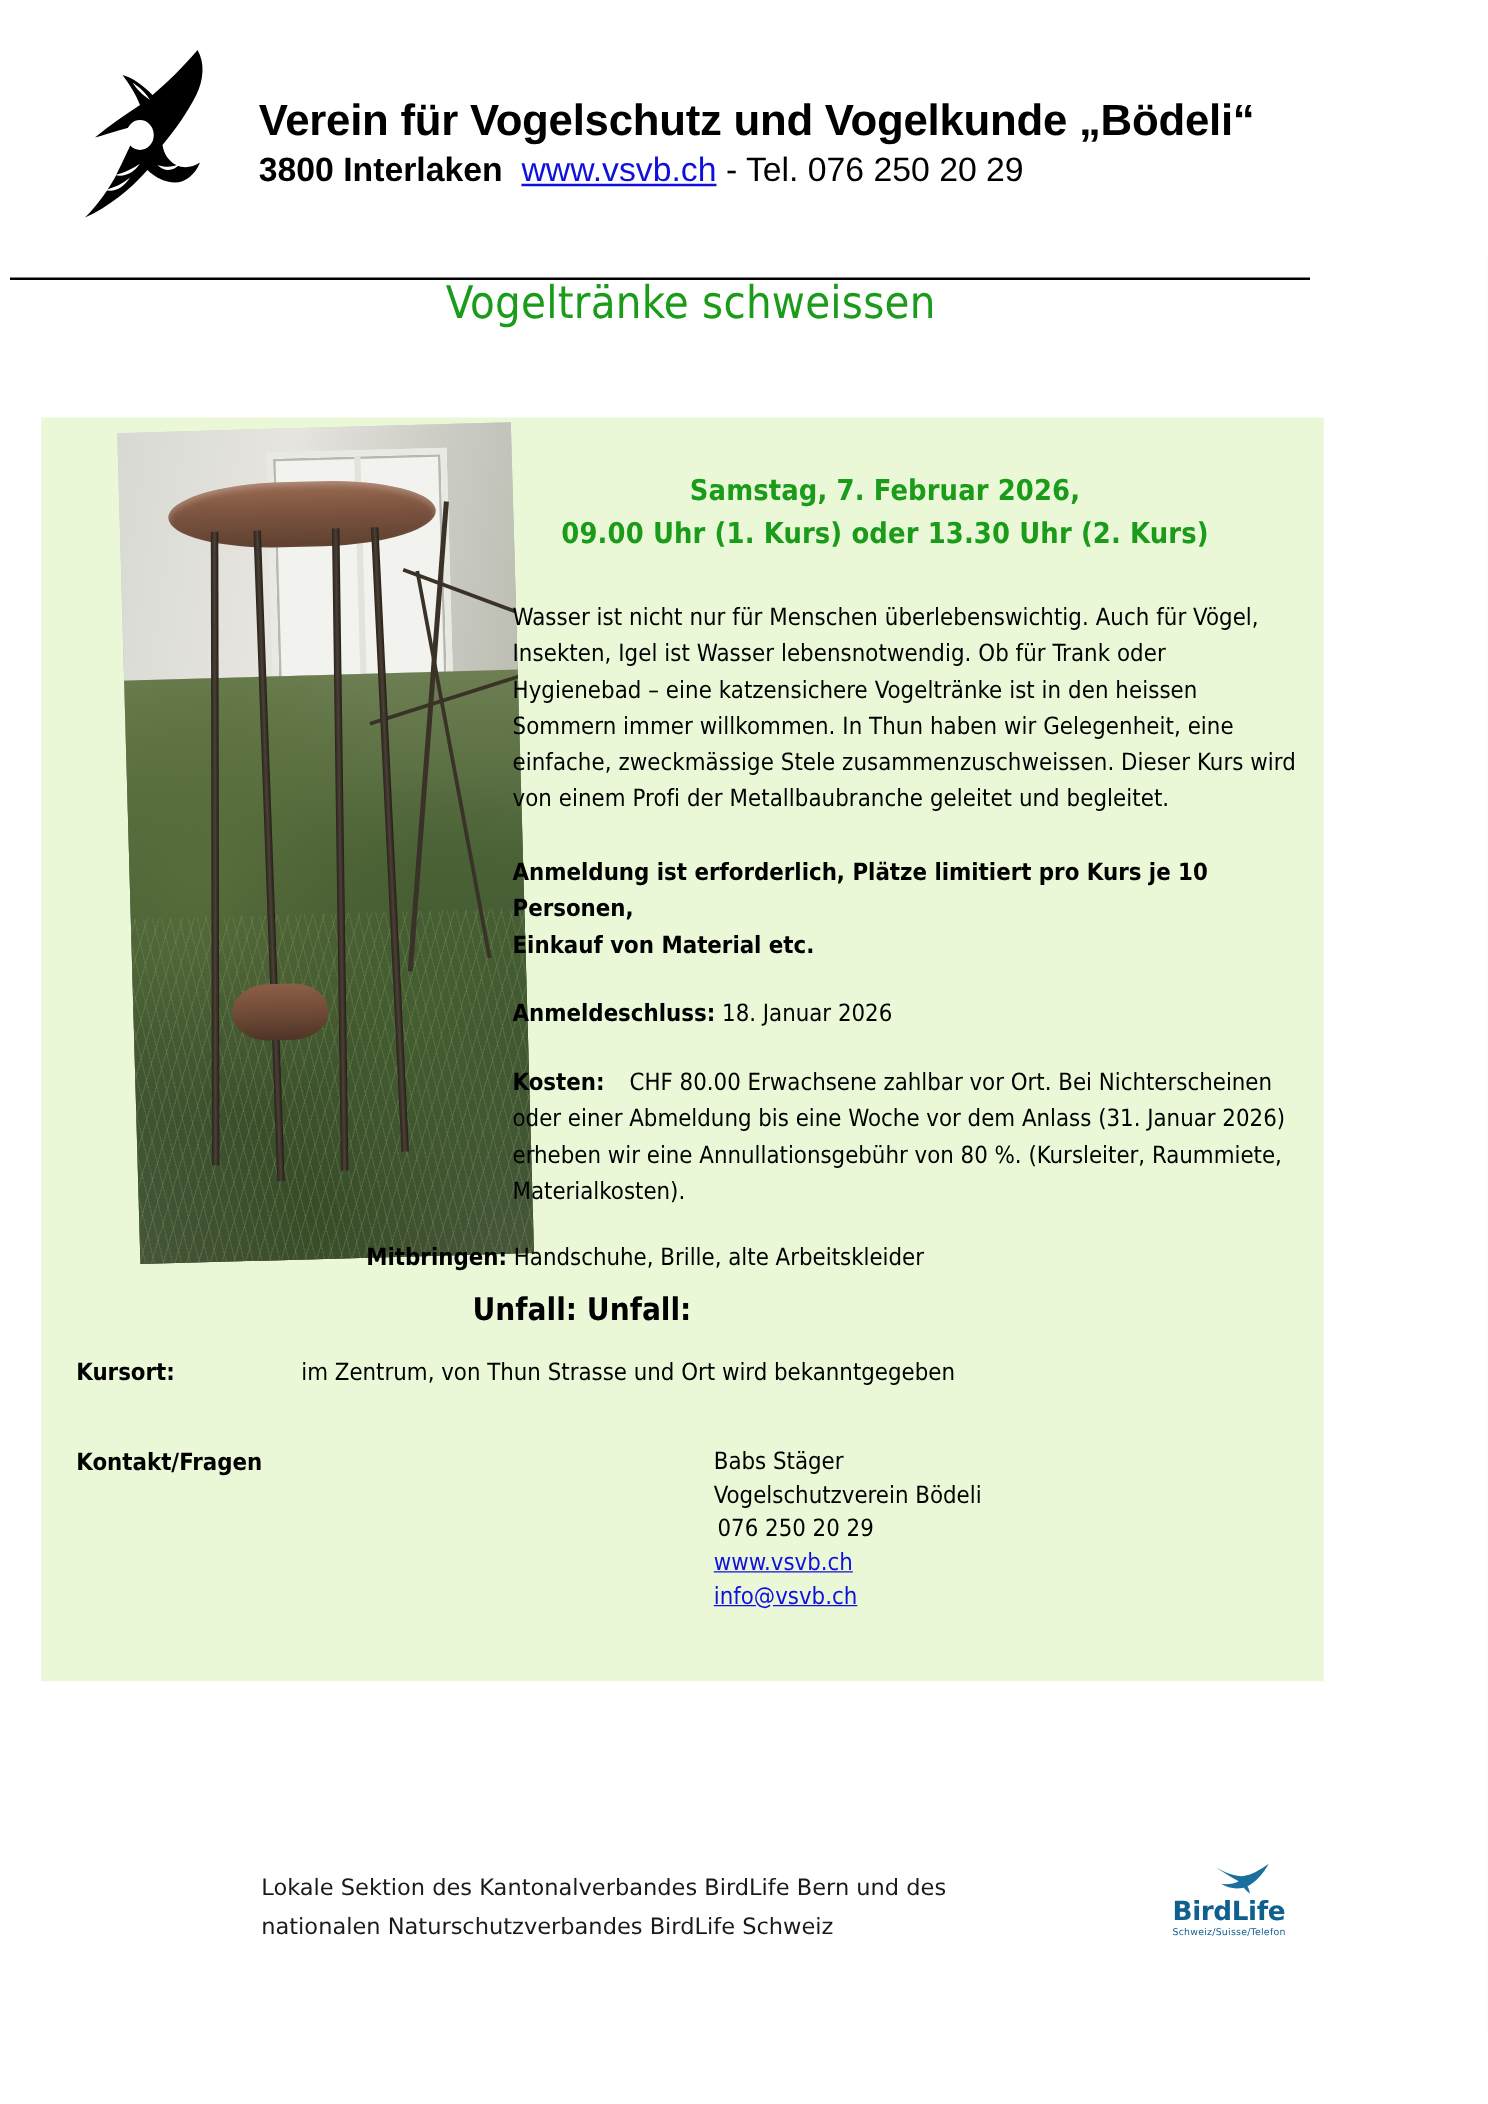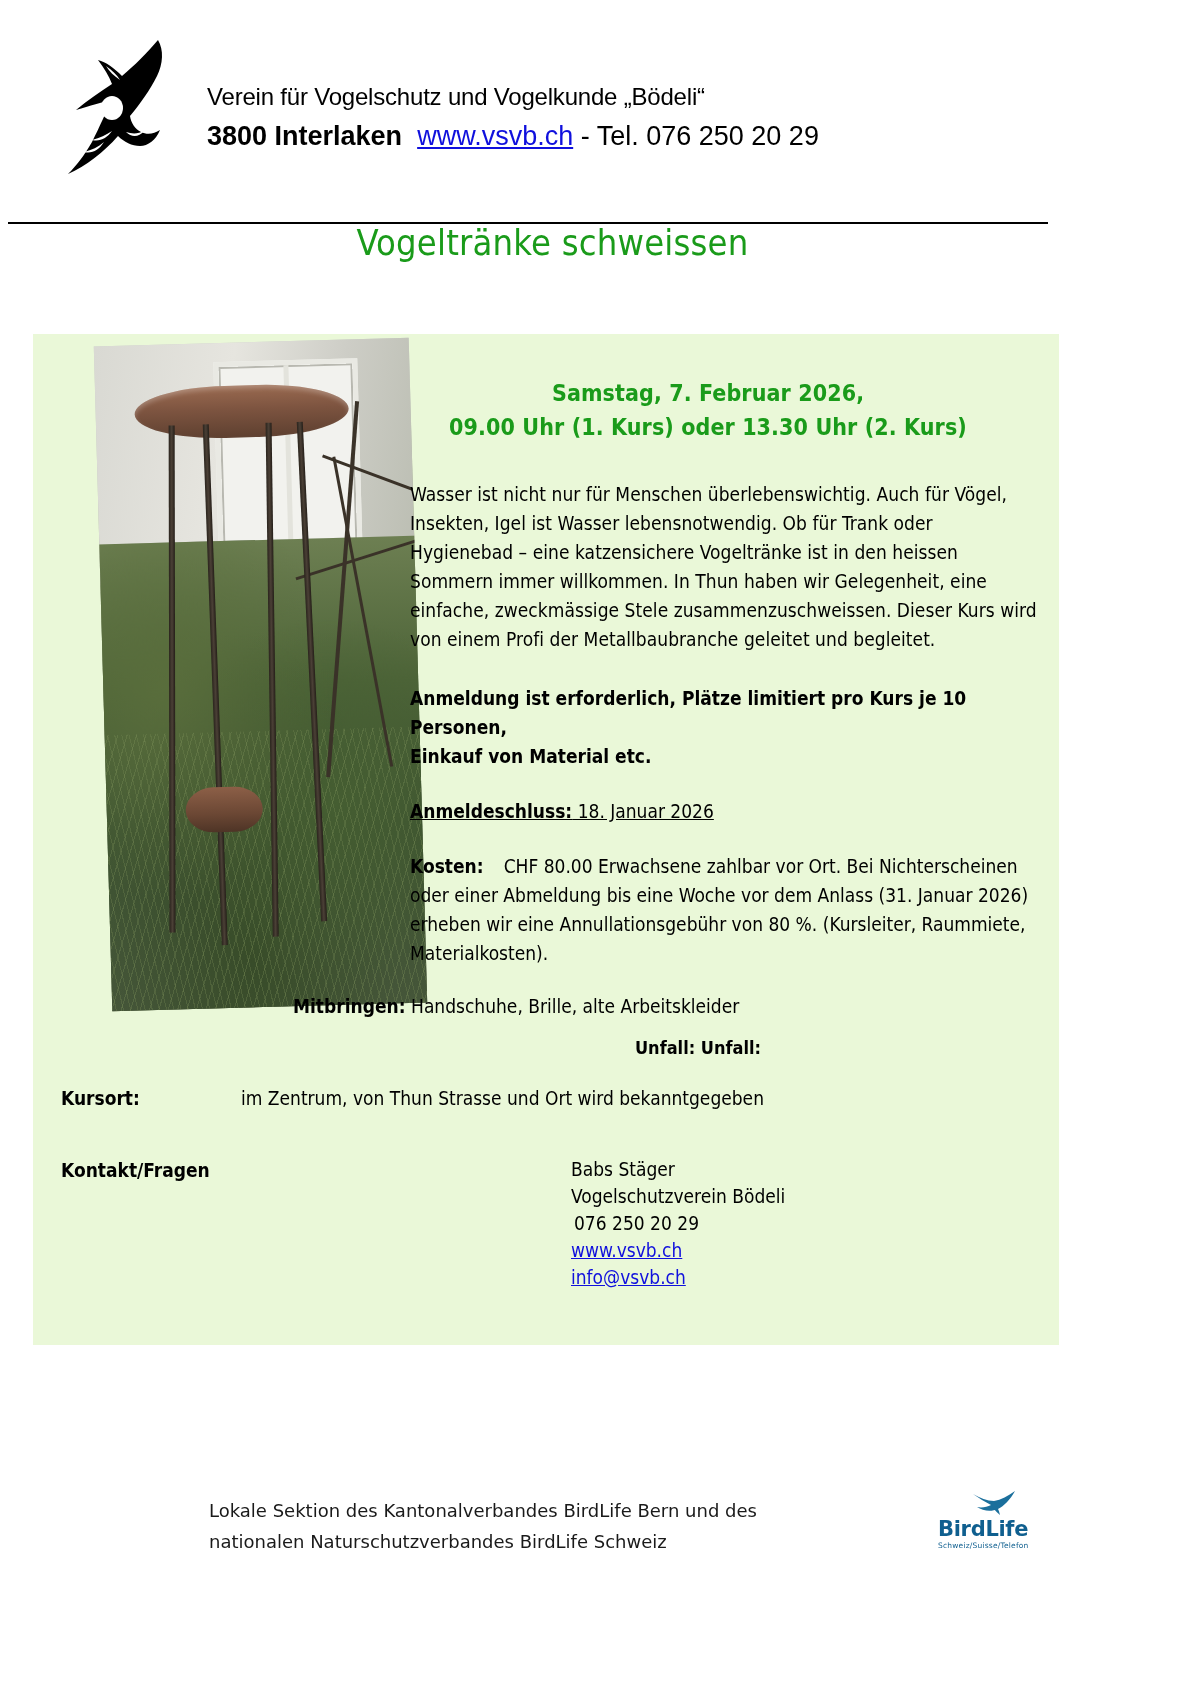--- a/index.html
+++ b/index.html
@@ -37,22 +37,22 @@
     width: 130px;
     height: 140px;
   }
   .header-text {
     position: absolute;
     left: 207px;
     top: 48px;
     width: 900px;
   }
   .header-line1 {
-    font-size: 24px;
-    font-weight: normal;
+    font-size: 35px;
+    font-weight: bold;
     letter-spacing: -0.2px;
     line-height: 38px;
     white-space: nowrap;
   }
   .header-line2 {
     font-size: 27px;
     line-height: 40px;
     white-space: nowrap;
   }
   .header-line2 .org {
@@ -228,21 +228,21 @@
     font-size: 19px;
     line-height: 29px;
     letter-spacing: 0.05px;
   }
   .sect {
     padding-left: 32px;
     font-size: 19px;
     line-height: 29px;
   }
   .sect.gap-lg { margin-top: 30px; }
-  .sect.gap-md { margin-top: 26px; text-decoration: underline; }
+  .sect.gap-md { margin-top: 26px; }
   .b { font-weight: bold; }
   .kosten-body {
     padding-left: 32px;
     font-size: 19px;
     line-height: 29px;
     margin-top: 26px;
     text-indent: 0;
   }
   .kosten-label {
     font-weight: bold;
@@ -251,24 +251,24 @@
   .mitbringen {
     margin-top: 24px;
     padding-left: 0;
     font-size: 19px;
     line-height: 29px;
     text-align: left;
     margin-left: -85px;
   }
   .unfall {
     margin-top: 12px;
-    font-size: 18px;
+    font-size: 25px;
     line-height: 29px;
     font-weight: bold;
-    text-align: center;
+    text-align: left;
     padding-right: 20px;
   }
 
   
   .bottom-rows {
     position: absolute;
     left: 28px;
     top: 750px;
     width: 980px;
     font-family: "DejaVu Sans", sans-serif;

